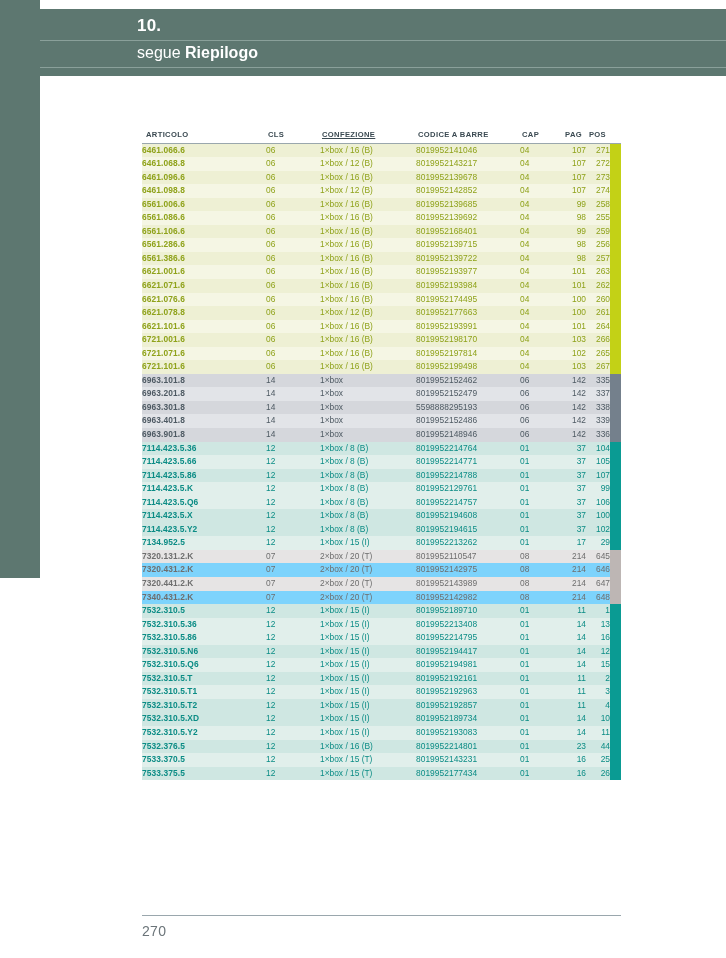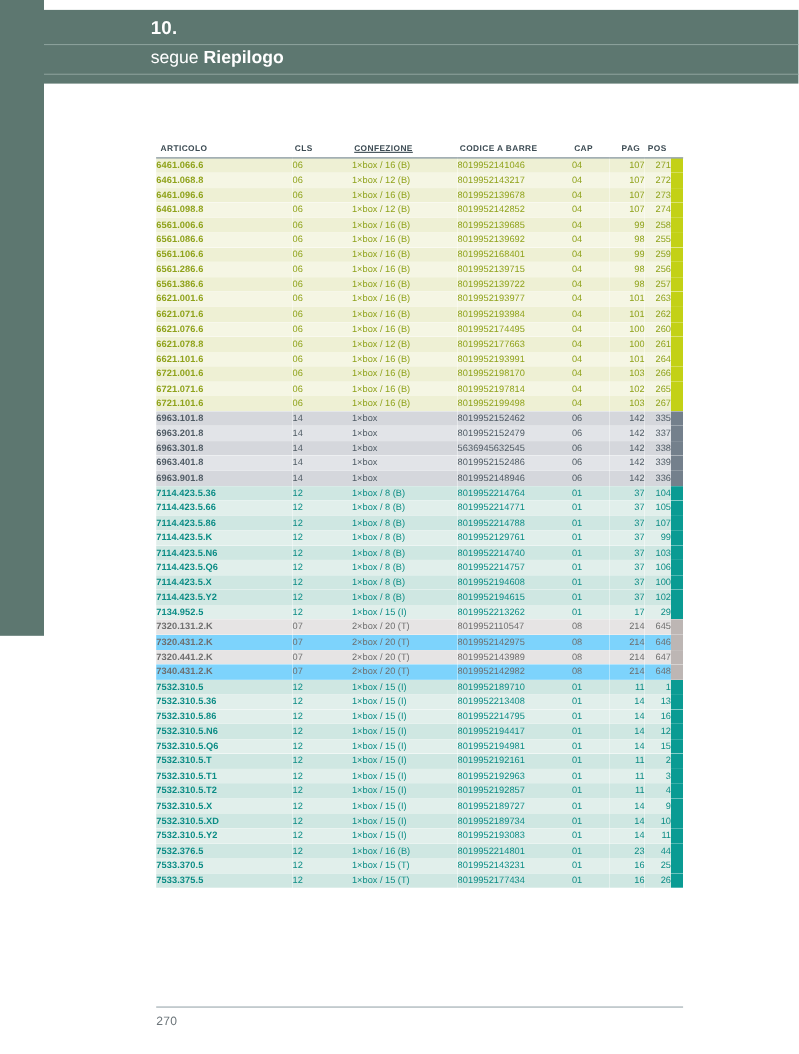--- a/index.html
+++ b/index.html
@@ -158,21 +158,21 @@
     top: 915px;
     width: 479px;
   }
   .footer-rule {
     width: 100%;
     height: 1px;
     background: #9aa7ad;
   }
   .footer-page {
     margin-top: 7px;
-    font-size: 11px;
+    font-size: 14px;
     color: #6b7479;
     letter-spacing: 0.3px;
   }
 </style>
 </head>
 <body>
 
 <div id="page">
 
   <div class="left-band"></div>
@@ -396,21 +396,21 @@
             <td class="bar">8019952152479</td>
             <td class="cap">06</td>
             <td class="pag">142</td>
             <td class="pos">337</td>
             <td class="acc"></td>
           </tr>
           <tr class="g-slate even">
             <td class="art">6963.301.8</td>
             <td class="cls">14</td>
             <td class="conf">1×box</td>
-            <td class="bar">5636945632545</td>
+            <td class="bar">5598888295193</td>
             <td class="cap">06</td>
             <td class="pag">142</td>
             <td class="pos">338</td>
             <td class="acc"></td>
           </tr>
           <tr class="g-slate odd">
             <td class="art">6963.401.8</td>
             <td class="cls">14</td>
             <td class="conf">1×box</td>
             <td class="bar">8019952152486</td>
@@ -462,30 +462,20 @@
           <tr class="g-teal odd">
             <td class="art">7114.423.5.K</td>
             <td class="cls">12</td>
             <td class="conf">1×box  /  8 (B)</td>
             <td class="bar">8019952129761</td>
             <td class="cap">01</td>
             <td class="pag">37</td>
             <td class="pos">99</td>
             <td class="acc"></td>
           </tr>
-          <tr class="g-teal even">
-            <td class="art">7114.423.5.N6</td>
-            <td class="cls">12</td>
-            <td class="conf">1×box  /  8 (B)</td>
-            <td class="bar">8019952214740</td>
-            <td class="cap">01</td>
-            <td class="pag">37</td>
-            <td class="pos">103</td>
-            <td class="acc"></td>
-          </tr>
           <tr class="g-teal odd">
             <td class="art">7114.423.5.Q6</td>
             <td class="cls">12</td>
             <td class="conf">1×box  /  8 (B)</td>
             <td class="bar">8019952214757</td>
             <td class="cap">01</td>
             <td class="pag">37</td>
             <td class="pos">106</td>
             <td class="acc"></td>
           </tr>
@@ -632,30 +622,20 @@
           <tr class="g-teal even">
             <td class="art">7532.310.5.T2</td>
             <td class="cls">12</td>
             <td class="conf">1×box  /  15 (I)</td>
             <td class="bar">8019952192857</td>
             <td class="cap">01</td>
             <td class="pag">11</td>
             <td class="pos">4</td>
             <td class="acc"></td>
           </tr>
-          <tr class="g-teal odd">
-            <td class="art">7532.310.5.X</td>
-            <td class="cls">12</td>
-            <td class="conf">1×box  /  15 (I)</td>
-            <td class="bar">8019952189727</td>
-            <td class="cap">01</td>
-            <td class="pag">14</td>
-            <td class="pos">9</td>
-            <td class="acc"></td>
-          </tr>
           <tr class="g-teal even">
             <td class="art">7532.310.5.XD</td>
             <td class="cls">12</td>
             <td class="conf">1×box  /  15 (I)</td>
             <td class="bar">8019952189734</td>
             <td class="cap">01</td>
             <td class="pag">14</td>
             <td class="pos">10</td>
             <td class="acc"></td>
           </tr>

